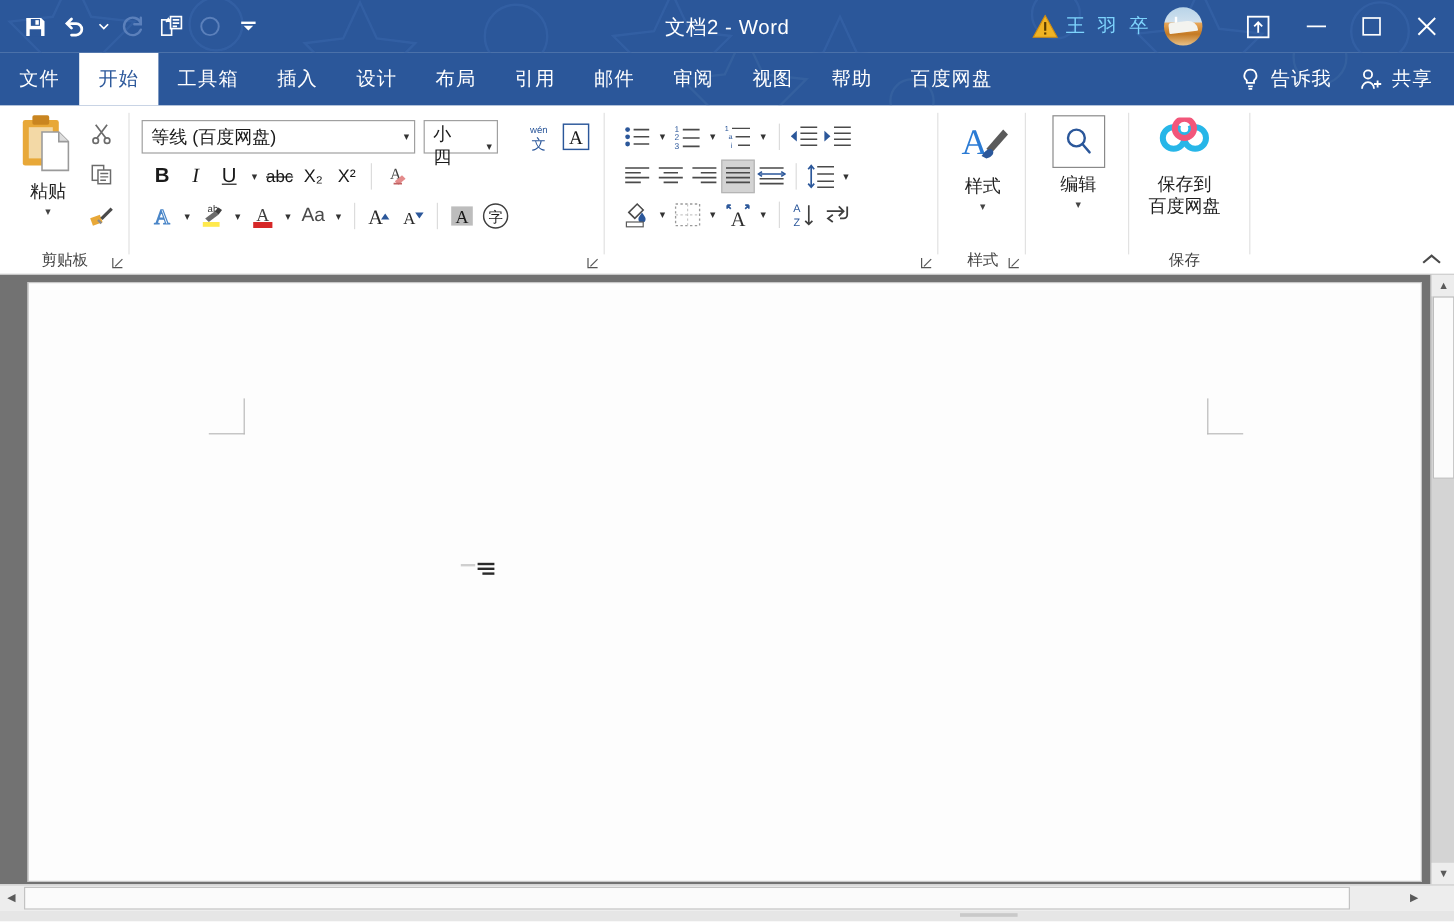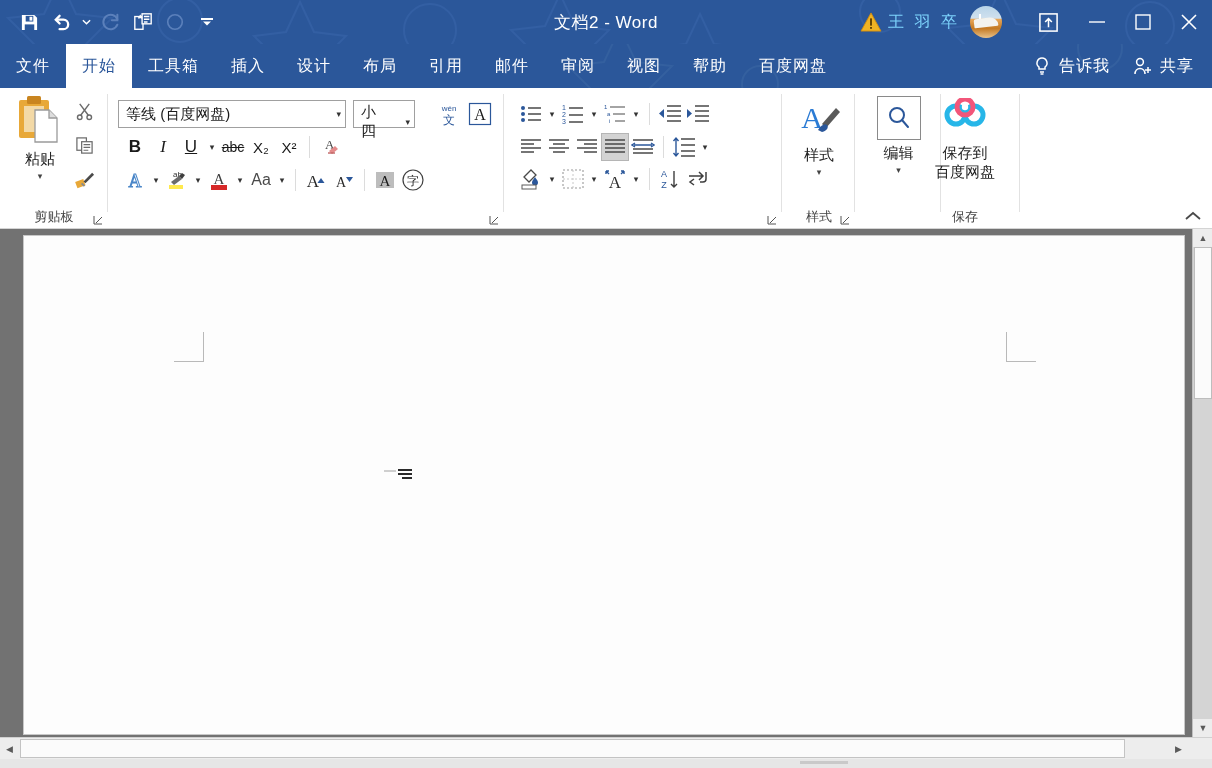--- a/index.html
+++ b/index.html
@@ -135,21 +135,21 @@
   #g-edit  { left: 856px; width: 85px; }
   .bigbtn {
     position: absolute; left: 50%; transform: translateX(-50%); top: 8px;
     width: 62px; display: flex; flex-direction: column; align-items: center;
   }
   .bigbtn .blabel { font-size: 15px; color: #1f1f1f; margin-top: 4px; white-space: nowrap;}
   .edit-box { width: 44px; height: 44px; border: 1px solid #8a8a8a; display:flex;
               align-items:center; justify-content:center; }
 
   
-  #g-baidu { left: 910px; width: 110px; font-family: Liberation Serif, serif; }
+  #g-baidu { left: 932px; width: 110px; }
   .baidu-btn { position: absolute; left: 50%; transform: translateX(-50%); top: 10px;
                display:flex; flex-direction: column; align-items:center; width: 100px; }
   .baidu-btn .blabel { font-size: 15px; color: #1f1f1f; line-height: 19px; text-align:center; margin-top: 6px;}
   .collapse {
     position: absolute; right: 8px; bottom: 2px; width: 22px; height: 20px;
     display: flex; align-items: center; justify-content: center; color: #444;
   }
 
   
   .docarea {

